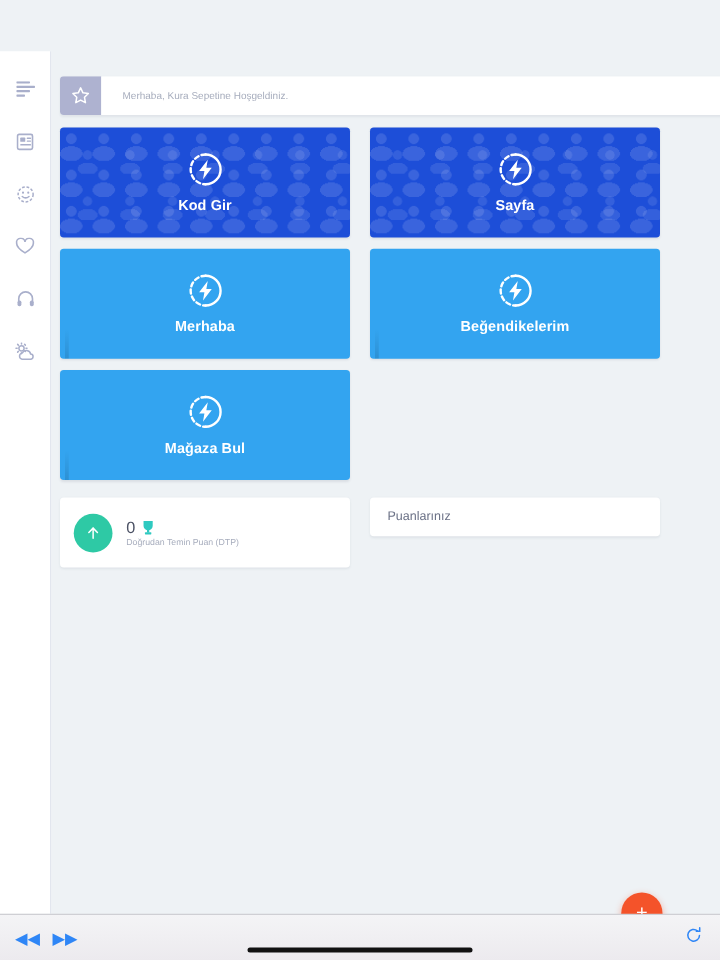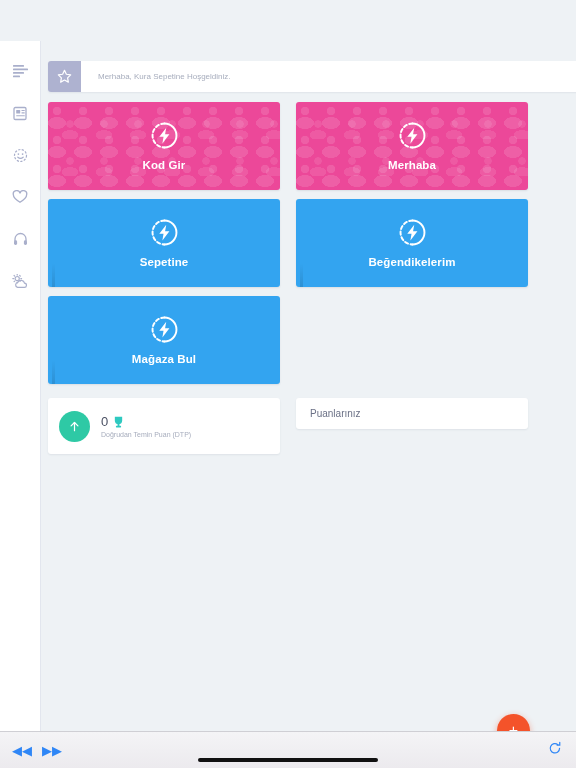--- a/index.html
+++ b/index.html
@@ -218,21 +218,21 @@
     height: 88px;
     border-radius: 3px;
     overflow: hidden;
     display: flex;
     flex-direction: column;
     align-items: center;
     justify-content: center;
     box-shadow: 0 1px 2px rgba(40,50,80,0.10);
     cursor: pointer;
   }
-  .tile.orange { background: #ec4899; }
+  .tile.orange { background: #1d4ed8; }
   .tile.blue   { background: #33a4f0; }
 
   
   .tile.orange .pattern {
     position: absolute;
     inset: 0;
     opacity: .13;
     background-image:
       radial-gradient(circle at 9px 9px, #ffffff 4px, transparent 4.5px),
       radial-gradient(ellipse 9px 6px at 9px 21px, #ffffff 99%, transparent 100%);
@@ -488,33 +488,33 @@
       <div class="tile orange">
         <div class="pattern"></div>
         <div class="pattern2"></div>
         <div class="tile-icon">
           <svg width="27" height="27" viewBox="0 0 28 28" fill="none">
             <path d="M14 1.6 a12.4 12.4 0 0 1 0 24.8" stroke="#ffffff" stroke-width="2" stroke-linecap="round" fill="none"></path>
             <path d="M14 1.6 a12.4 12.4 0 0 0 0 24.8" stroke="#ffffff" stroke-width="2" stroke-linecap="round" stroke-dasharray="3.5 2.6" fill="none"></path>
             <path d="M15.8 6 L8.6 15.4 h4.4 l-1.2 6.8 7.3 -9.6 h-4.5 z" fill="#ffffff"></path>
           </svg>
         </div>
-        <div class="tile-label">Merhaba</div>
+        <div class="tile-label">Sayfa</div>
       </div>
 
       <div class="tile blue">
         <div class="pattern"></div>
         <div class="tile-icon">
           <svg width="27" height="27" viewBox="0 0 28 28" fill="none">
             <path d="M14 1.6 a12.4 12.4 0 0 1 0 24.8" stroke="#ffffff" stroke-width="2" stroke-linecap="round" fill="none"></path>
             <path d="M14 1.6 a12.4 12.4 0 0 0 0 24.8" stroke="#ffffff" stroke-width="2" stroke-linecap="round" stroke-dasharray="3.5 2.6" fill="none"></path>
             <path d="M15.8 6 L8.6 15.4 h4.4 l-1.2 6.8 7.3 -9.6 h-4.5 z" fill="#ffffff"></path>
           </svg>
         </div>
-        <div class="tile-label">Sepetine</div>
+        <div class="tile-label">Merhaba</div>
       </div>
 
       <div class="tile blue">
         <div class="pattern"></div>
         <div class="tile-icon">
           <svg width="27" height="27" viewBox="0 0 28 28" fill="none">
             <path d="M14 1.6 a12.4 12.4 0 0 1 0 24.8" stroke="#ffffff" stroke-width="2" stroke-linecap="round" fill="none"></path>
             <path d="M14 1.6 a12.4 12.4 0 0 0 0 24.8" stroke="#ffffff" stroke-width="2" stroke-linecap="round" stroke-dasharray="3.5 2.6" fill="none"></path>
             <path d="M15.8 6 L8.6 15.4 h4.4 l-1.2 6.8 7.3 -9.6 h-4.5 z" fill="#ffffff"></path>
           </svg>

